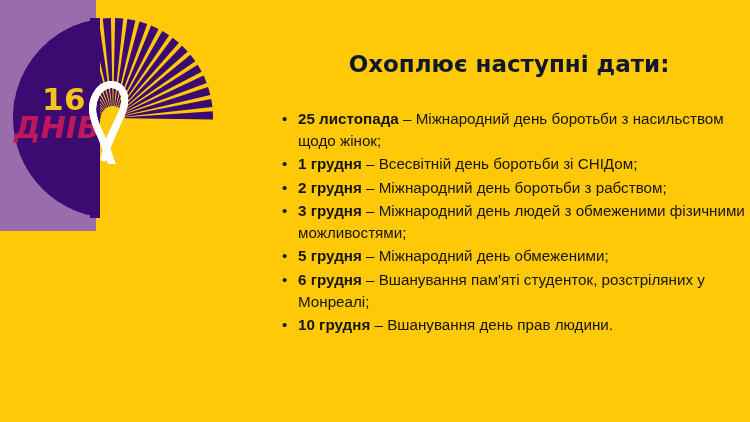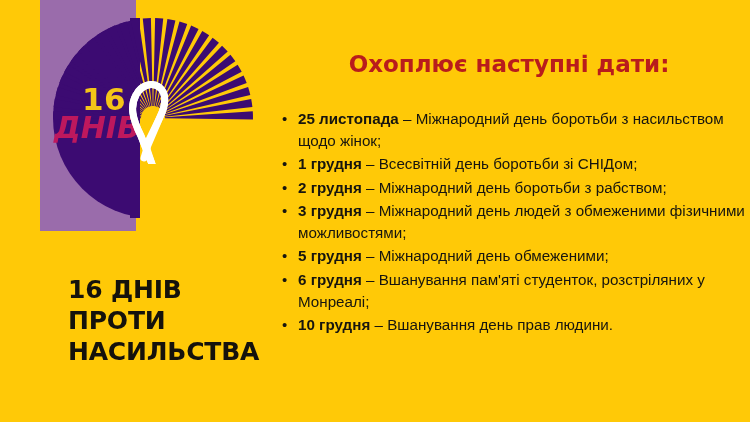--- a/index.html
+++ b/index.html
@@ -12,21 +12,21 @@
   }
   #slide{
     position:absolute;inset:0;
     width:750px;height:422px;
     background:var(--bg,#FFC907);
     overflow:hidden;
   }
 
   
   #logo-block{
-    position:absolute;left:0;top:0;width:240px;height:422px;margin-left:40px;
+    position:absolute;left:0;top:0;width:240px;height:422px;
   }
   #logo-mark{
     position:absolute;left:0;top:0;width:240px;height:240px;
   }
   .lilac-panel{
     position:absolute;left:0;top:0;width:96px;height:231px;
     background:#9A6CAB;
   }
   .circle-clip{
     position:absolute;left:0;top:0;width:96px;height:231px;
@@ -168,27 +168,24 @@
       <div class="mark-dniv" style="color: #be185d; font-style: italic;">ДНІВ</div>
 
       <svg id="ribbon" viewBox="0 0 48 86">
         <path d="M24 86 L13 58 C4 40 2 28 8 17 C13 7 24 4 31 9 C39 15 38 27 32 39 L18 68 Z" fill="none" stroke="#FFFFFF" stroke-width="7" stroke-linecap="round" stroke-linejoin="round"></path>
         <path d="M24 86 L13 58 C4 40 2 28 8 17 C13 7 24 4 31 9" fill="none" stroke="#FFFFFF" stroke-width="7" stroke-linecap="round"></path>
         <path d="M31 9 C39 15 38 27 32 39 L20 67 L16 80" fill="none" stroke="#FFFFFF" stroke-width="7" stroke-linecap="round"></path>
       </svg>
 
     </div>
 
-    <div id="logo-tagline">16 ДНІВ
-ПРОТИ
-НАСИЛЬСТВА</div>
   </div>
 
   <div id="content">
-    <div id="heading" style="color: #b91c1c;">Охоплює наступні дати:</div>
+    <div id="heading" style="color: #0f172a;">Охоплює наступні дати:</div>
     <ul id="dates-list">
         <li><span class="bullet">•</span><span class="d">25 листопада</span><span class="sep"> – </span><span>Міжнародний день боротьби з насильством щодо жінок;</span></li>
         <li><span class="bullet">•</span><span class="d">1 грудня</span><span class="sep"> – </span><span>Всесвітній день боротьби зі СНІДом;</span></li>
         <li><span class="bullet">•</span><span class="d">2 грудня</span><span class="sep"> – </span><span>Міжнародний день боротьби з рабством;</span></li>
         <li><span class="bullet">•</span><span class="d">3 грудня</span><span class="sep"> – </span><span>Міжнародний день людей з обмеженими фізичними можливостями;</span></li>
         <li><span class="bullet">•</span><span class="d">5 грудня</span><span class="sep"> – </span><span>Міжнародний день обмеженими;</span></li>
         <li><span class="bullet">•</span><span class="d">6 грудня</span><span class="sep"> – </span><span>Вшанування пам'яті студенток, розстріляних у Монреалі;</span></li>
         <li><span class="bullet">•</span><span class="d">10 грудня</span><span class="sep"> – </span><span>Вшанування день прав людини.</span></li>
       </ul>
   </div>

